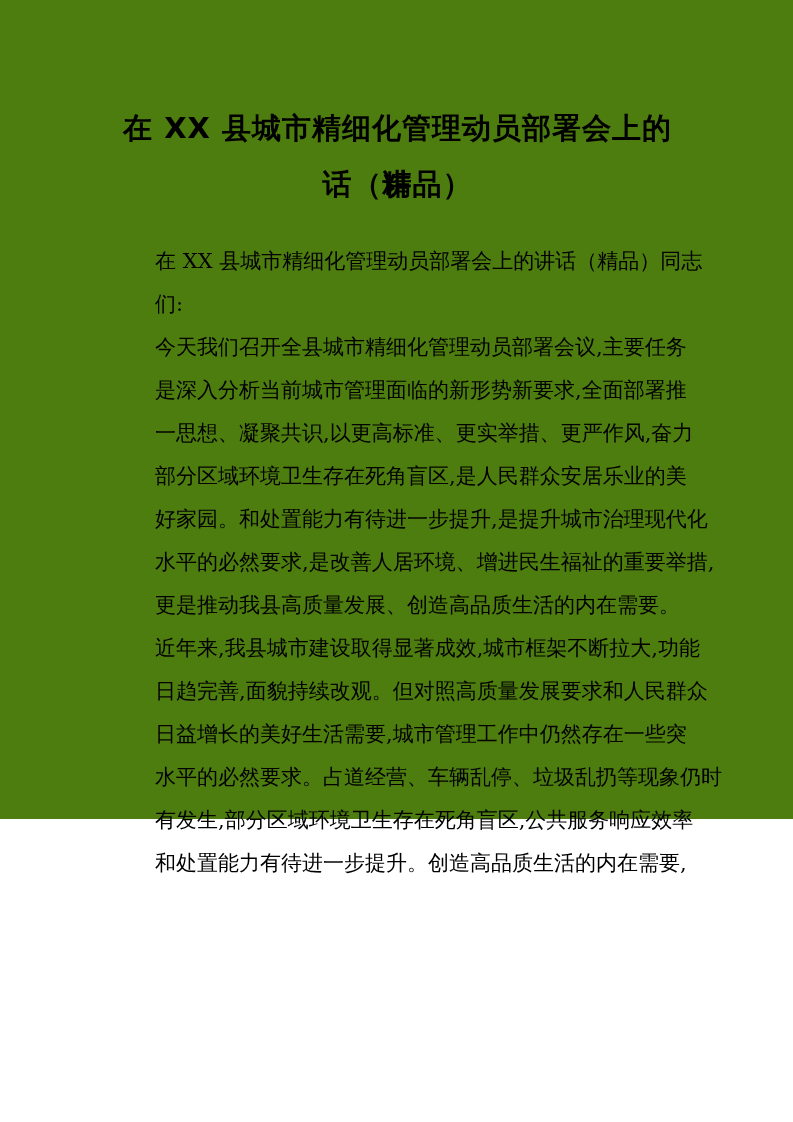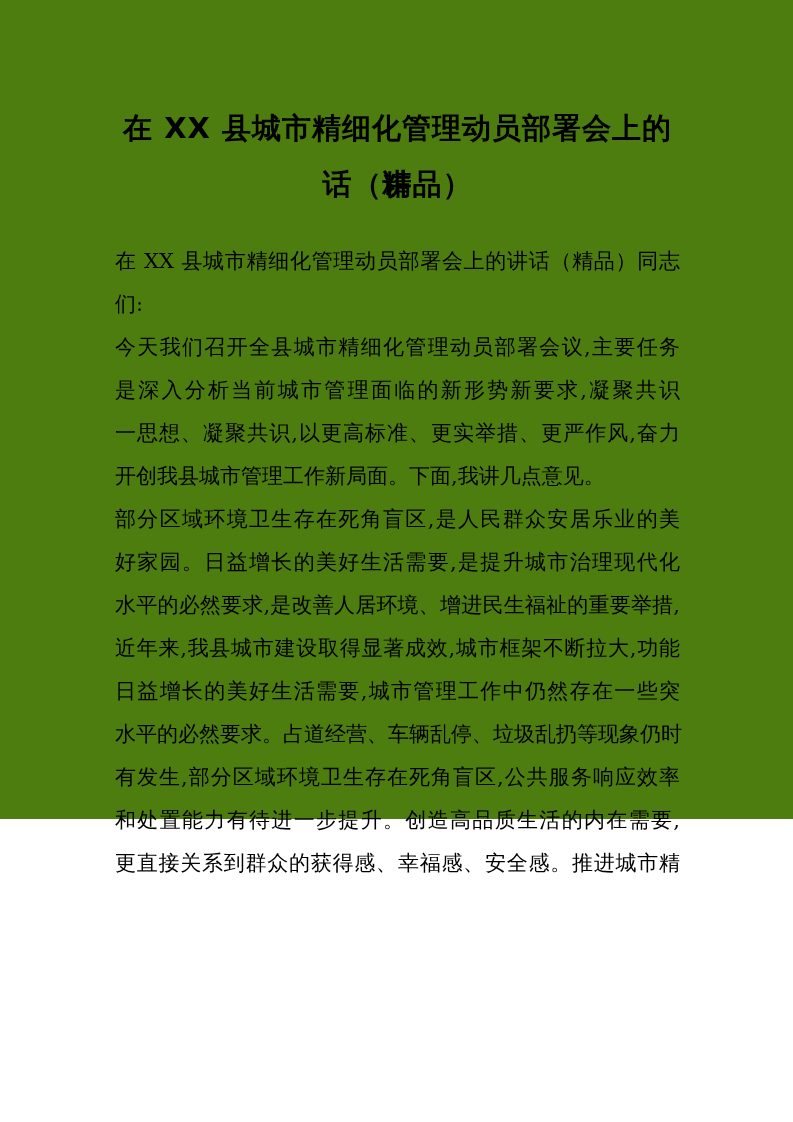--- a/index.html
+++ b/index.html
@@ -41,20 +41,21 @@
   }
   .para {
     margin: 0;
   }
   .line {
     white-space: nowrap;
     text-align: justify;
     text-align-last: justify;
     -moz-text-align-last: justify;
     height: 43px;
+    margin-left: 40px;
   }
   .line.last {
     text-align-last: left;
     -moz-text-align-last: left;
   }
   .title-line {
     height: 56px;
   }
 </style>
 </head>
@@ -66,32 +67,32 @@
         <div class="title-line">在 XX 县城市精细化管理动员部署会上的讲</div>
         <div class="title-line">话（精品）</div>
       </h1>
     <div class="doc-body">
         <div class="para">
           <div class="line">在 XX 县城市精细化管理动员部署会上的讲话（精品）同志</div>
           <div class="line last">们:</div>
         </div>
         <div class="para">
           <div class="line">今天我们召开全县城市精细化管理动员部署会议,主要任务</div>
-          <div class="line">是深入分析当前城市管理面临的新形势新要求,凝聚共识</div>
+          <div class="line">是深入分析当前城市管理面临的新形势新要求,全面部署推</div>
           <div class="line">一思想、凝聚共识,以更高标准、更实举措、更严作风,奋力</div>
-          <div class="line last">开创我县城市管理工作新局面。下面,我讲几点意见。</div>
         </div>
         <div class="para">
           <div class="line">部分区域环境卫生存在死角盲区,是人民群众安居乐业的美</div>
-          <div class="line">好家园。日益增长的美好生活需要,是提升城市治理现代化</div>
+          <div class="line">好家园。和处置能力有待进一步提升,是提升城市治理现代化</div>
           <div class="line">水平的必然要求,是改善人居环境、增进民生福祉的重要举措,</div>
+          <div class="line last">更是推动我县高质量发展、创造高品质生活的内在需要。</div>
         </div>
         <div class="para">
           <div class="line">近年来,我县城市建设取得显著成效,城市框架不断拉大,功能</div>
+          <div class="line">日趋完善,面貌持续改观。但对照高质量发展要求和人民群众</div>
           <div class="line">日益增长的美好生活需要,城市管理工作中仍然存在一些突</div>
           <div class="line">水平的必然要求。占道经营、车辆乱停、垃圾乱扔等现象仍时</div>
           <div class="line">有发生,部分区域环境卫生存在死角盲区,公共服务响应效率</div>
           <div class="line">和处置能力有待进一步提升。创造高品质生活的内在需要,</div>
-          <div class="line">更直接关系到群众的获得感、幸福感、安全感。推进城市精</div>
         </div>
       </div>
   </div>
 </div>
 
 </body></html>

